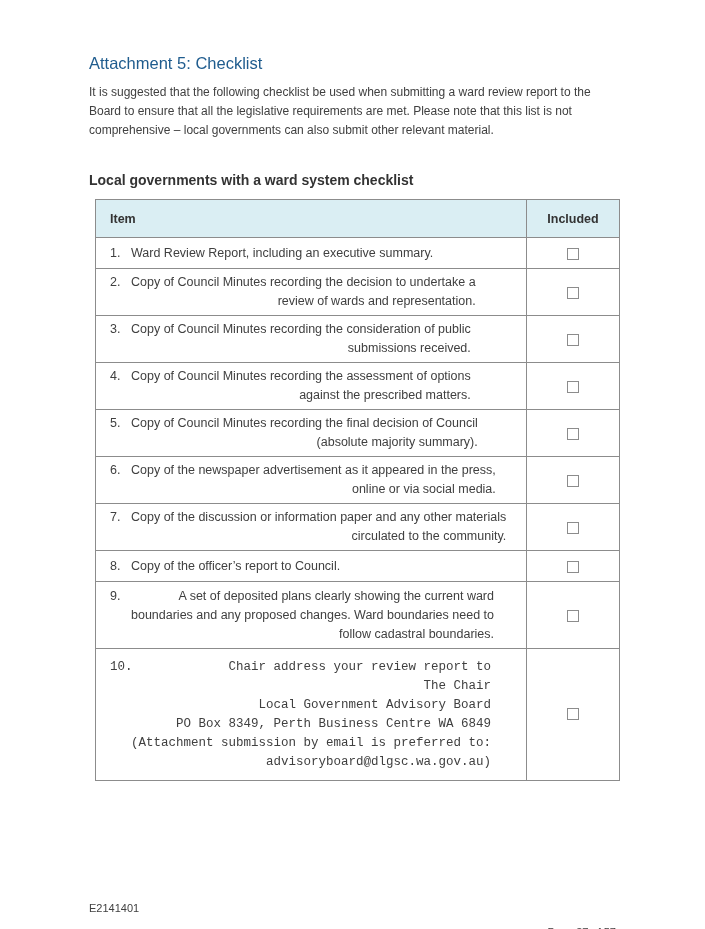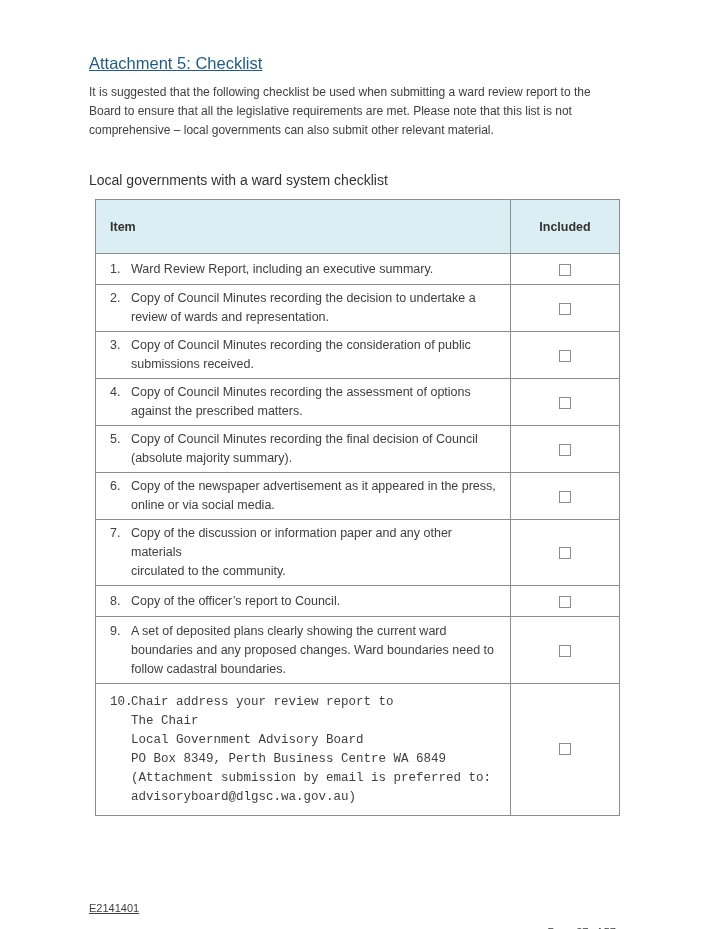--- a/index.html
+++ b/index.html
@@ -2,53 +2,53 @@
 <html><head>
 <meta charset="utf-8">
 <style>
   html, body { margin: 0; padding: 0; background: #ffffff; }
   body {
     width: 705px; height: 929px; position: relative; overflow: hidden;
     font-family: "Liberation Sans", sans-serif; color: #404040;
   }
   .title {
     position: absolute; left: 89px; top: 54px;
-    font-size: 16.5px; color: #1f5c8e; margin: 0; font-weight: normal; text-decoration: underline;
+    font-size: 16.5px; color: #1f5c8e; margin: 0; font-weight: normal;
   }
   .intro {
     position: absolute; left: 89px; top: 83px; width: 525px;
     font-size: 12px; line-height: 19.2px; color: #404040; margin: 0;
   }
   .subhead {
     position: absolute; left: 89px; top: 172px;
-    font-size: 14px; font-weight: normal; color: #333333; margin: 0;
+    font-size: 14px; font-weight: bold; color: #333333; margin: 0;
   }
   table.checklist {
     position: absolute; left: 95px; top: 199px; width: 525px;
     border-collapse: collapse; font-size: 12.5px; color: #404040;
   }
   table.checklist th, table.checklist td {
     border: 1px solid #8c8c8c; vertical-align: middle;
   }
   table.checklist th {
     background: #daeef3; font-weight: bold; height: 29px;
     text-align: left; padding: 0 0 0 14px; color: #333333;
   }
-  table.checklist th.inc { text-align: center; padding: 12px; width: 84px; }
+  table.checklist th.inc { text-align: center; padding: 4px; width: 84px; }
   td.item { padding: 4px 8px 4px 14px; line-height: 19px; }
   td.inc { text-align: center; width: 84px; }
   .row { display: flex; }
   .num { width: 21px; flex: none; }
-  .lines div { margin: 0; }
+  .lines div { margin: 0; text-align: right; }
   .cb {
     display: inline-block; width: 10px; height: 10px;
     border: 1px solid #8c8c8c; background: #fff; vertical-align: middle;
   }
   .footer-left {
-    position: absolute; left: 89px; top: 902px; font-size: 11px; color: #404040; text-decoration: underline;
+    position: absolute; left: 89px; top: 902px; font-size: 11px; color: #404040;
   }
   .footer-right {
     position: absolute; right: 89px; top: 902px; font-size: 11px; color: #404040; margin-top: 24px;
   }
 </style>
 </head>
 <body>
 
 <h1 class="title">Attachment 5: Checklist</h1>
 <p class="intro">It is suggested that the following checklist be used when submitting a ward review report to the Board to ensure that all the legislative requirements are met. Please note that this list is not comprehensive – local governments can also submit other relevant material.</p>

